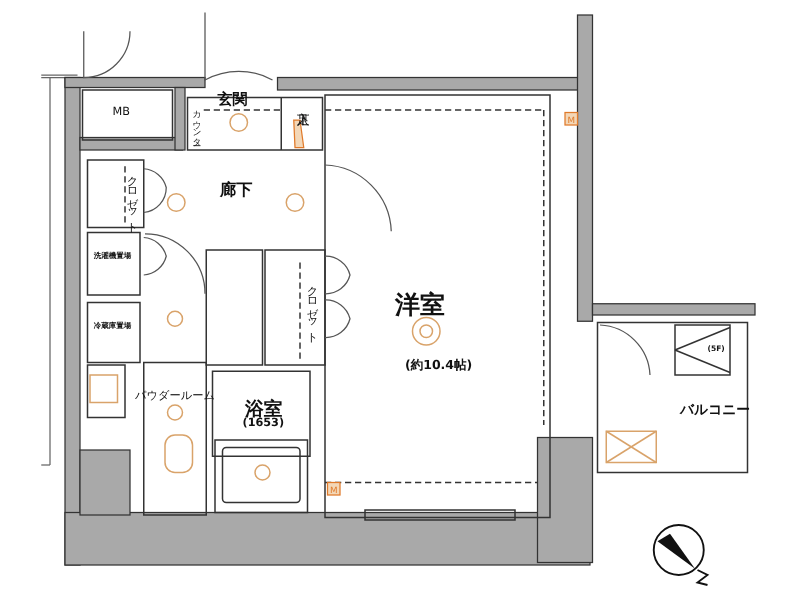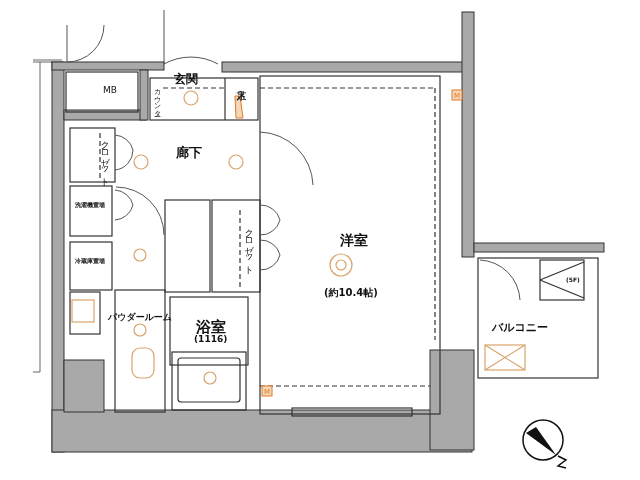--- a/index.html
+++ b/index.html
@@ -111,28 +111,28 @@
     <text x="264" y="394">M</text>
   </g>
 
   <g>
     <circle cx="543" cy="440" r="20" fill="none" stroke="#111" stroke-width="1.5"></circle>
     <polygon points="526,433 536,427 556,455" fill="#111"></polygon>
     <path d="M558,456 L566,460 L558,466 L566,468" fill="none" stroke="#111" stroke-width="1.5"></path>
   </g>
 </svg>
 
-<div class="lbl" style="left:90px;top:86px;font-size:9px;font-weight:normal;margin-left:13px;">MB</div>
+<div class="lbl" style="left:90px;top:86px;font-size:9px;font-weight:normal;">MB</div>
 <div class="lbl" style="left:174px;top:73px;font-size:12px;">玄関</div>
 <div class="lbl vert" style="left:153px;top:84px;font-size:7px;font-weight:normal;">カウンター</div>
 <div class="lbl vert" style="left:236px;top:84px;font-size:10px;font-weight:normal;">下足入</div>
 <div class="lbl" style="left:176px;top:146px;font-size:13px;">廊下</div>
 <div class="lbl vert" style="left:100px;top:134px;font-size:9px;font-weight:normal;">クロゼット</div>
 <div class="lbl vert" style="left:244px;top:222px;font-size:9px;font-weight:normal;">クロゼット</div>
 <div class="lbl" style="left:75px;top:202px;width:30px;font-size:6px;white-space:normal;text-align:center;">洗濯機置場</div>
 <div class="lbl" style="left:75px;top:258px;width:30px;font-size:6px;white-space:normal;text-align:center;">冷蔵庫置場</div>
-<div class="lbl" style="left:108px;top:313px;font-size:9px;font-weight:bold;">パウダールーム</div>
+<div class="lbl" style="left:108px;top:313px;font-size:9px;font-weight:normal;">パウダールーム</div>
 <div class="lbl" style="left:196px;top:320px;font-size:15px;">浴室</div>
-<div class="lbl" style="left:194px;top:335px;font-size:9px;">(1116)</div>
-<div class="lbl" style="left:340px;top:233px;font-size:14px;">洋室</div>
+<div class="lbl" style="left:194px;top:335px;font-size:9px;">(1653)</div>
+<div class="lbl" style="left:316px;top:233px;font-size:20px;">洋室</div>
 <div class="lbl" style="left:324px;top:288px;font-size:10px;">(約10.4帖)</div>
-<div class="lbl" style="left:492px;top:322px;font-size:11px;">バルコニー</div>
+<div class="lbl" style="left:544px;top:322px;font-size:11px;">バルコニー</div>
 <div class="lbl" style="left:566px;top:277px;font-size:6px;">(5F)</div>
 
 </body></html>

